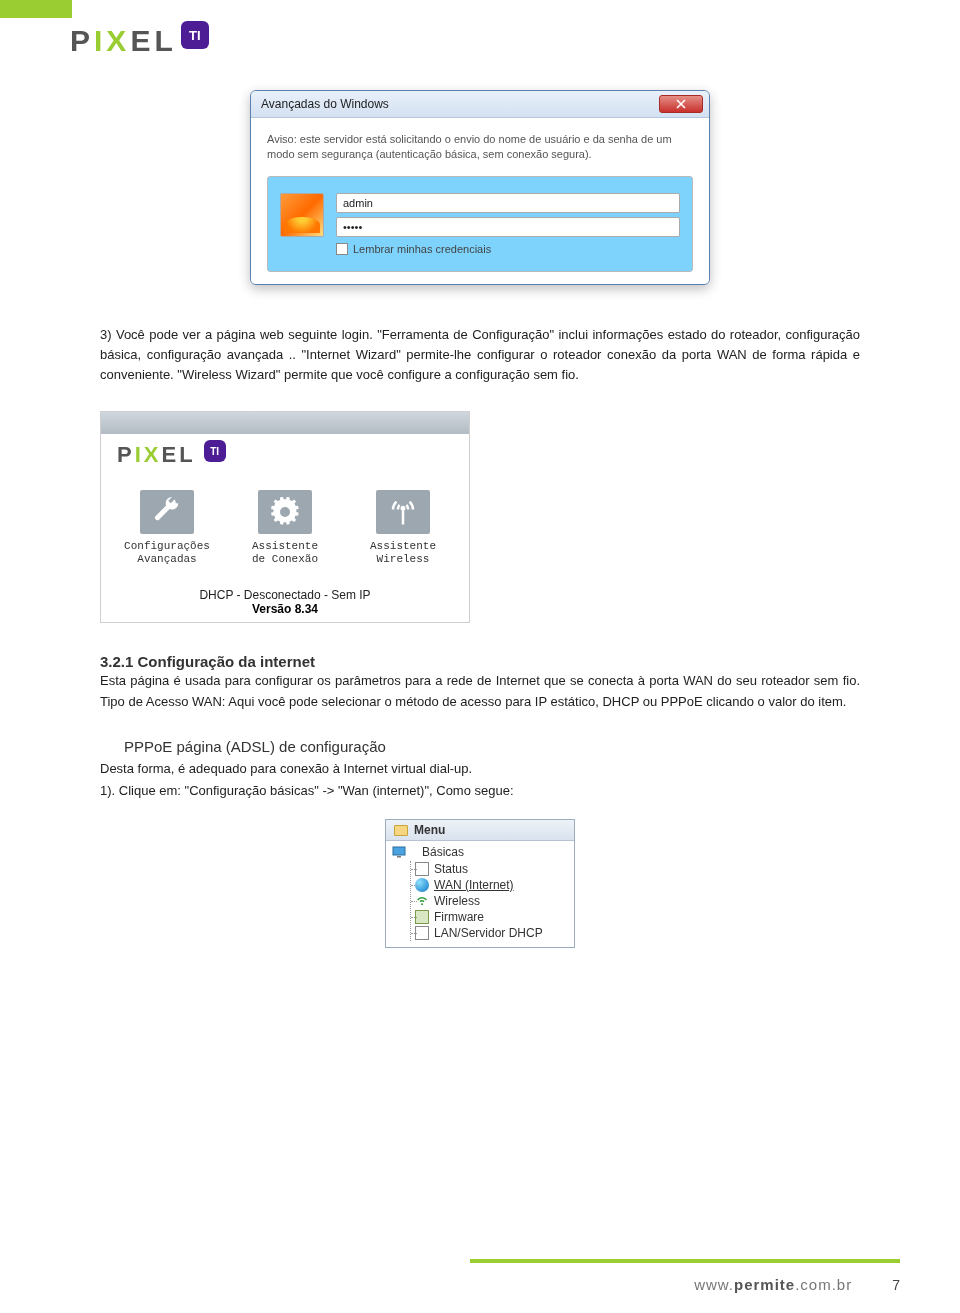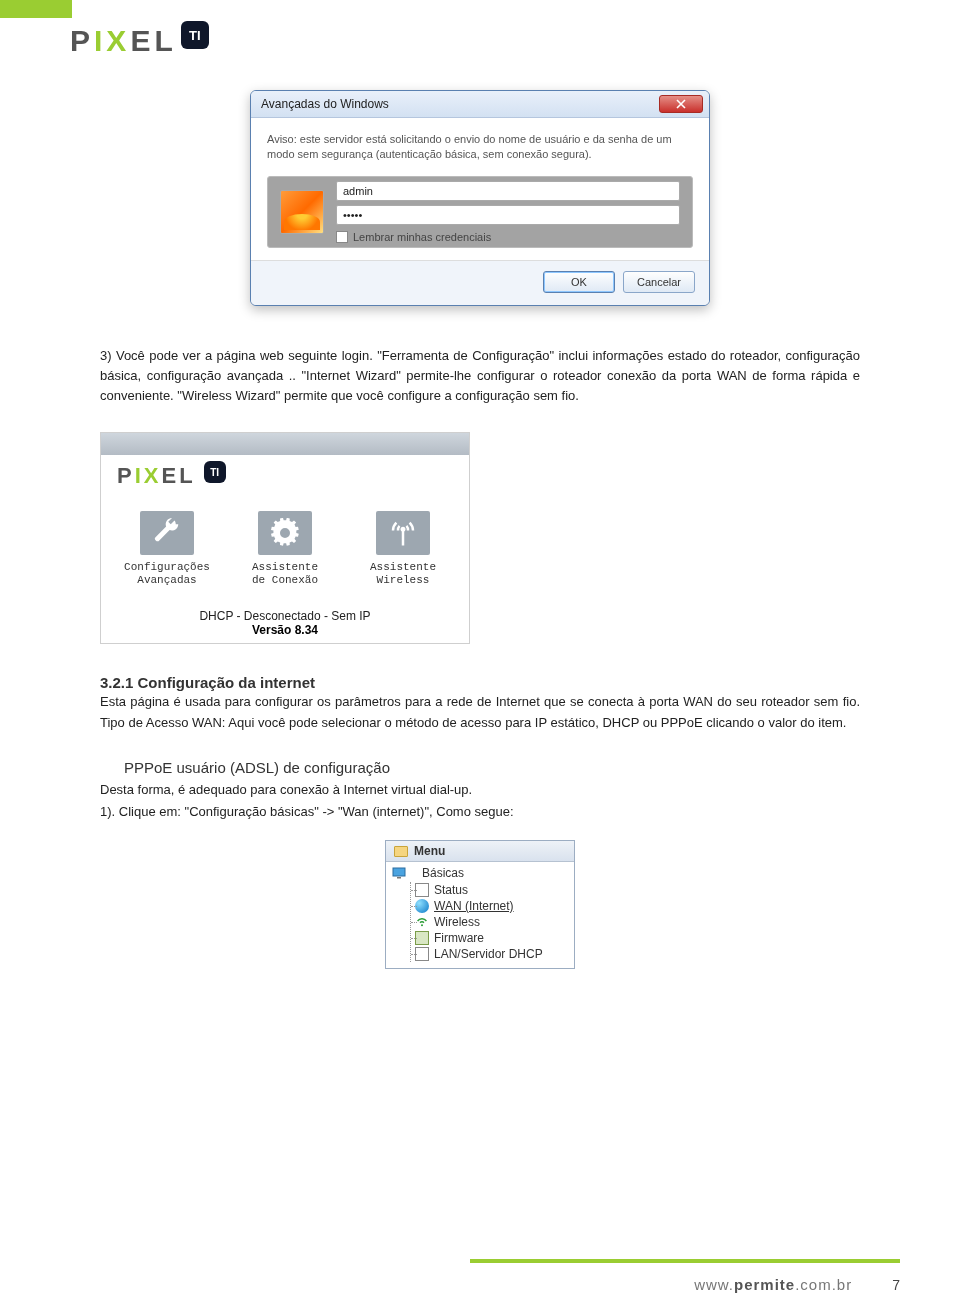--- a/index.html
+++ b/index.html
@@ -34,21 +34,21 @@
   }
   .logo-text {
     font-size: 30px;
     letter-spacing: 4px;
     font-weight: 700;
     color: #555;
     font-family: Verdana, sans-serif;
   }
   .logo-ti-badge {
     width: 28px; height: 28px;
-    background: #0f172a;
+    background: #4c1d95;
     border-radius: 6px;
     color: #fff;
     font-size: 13px;
     font-weight: 700;
     display: inline-flex;
     align-items: center; justify-content: center;
     margin-left: 4px;
     position: relative;
     top: -6px;
   }
@@ -85,25 +85,25 @@
     display: flex; align-items: center; justify-content: center;
     font-size: 11px;
     cursor: pointer;
   }
   .win-body { padding: 14px 16px 12px 16px; background: #fff; }
   .win-msg1 { font-size: 12px; color: #1a3a6a; margin-bottom: 10px; }
   .win-msg2 { font-size: 11px; color: #555; margin-bottom: 14px; line-height: 1.35; }
   .cred-box {
     border: 1px solid #bbb;
     border-radius: 3px;
-    padding: 4px 12px;
+    padding: 16px 12px;
     display: flex;
     gap: 12px;
-    align-items: center;
-    background: #a3a3a3;
+    align-items: flex-start;
+    background: #7dd3fc;
   }
   .cred-avatar {
     width: 44px; height: 44px;
     border: 1px solid #aaa;
     background: linear-gradient(135deg,#ff9c3a 0%,#ff6a00 50%,#ffe082 100%);
     position: relative;
     border-radius: 2px;
   }
   .cred-avatar::after {
     content: "";
@@ -269,24 +269,20 @@
           <div class="cred-fields">
             <input class="cred-input" value="admin" style="">
             <input class="cred-input" value="•••••" style="">
             <label class="cred-remember">
               <span class="cred-checkbox"></span>
               <span>Lembrar minhas credenciais</span>
             </label>
           </div>
         </div>
       </div>
-      <div class="win-footer">
-        <div class="win-btn win-btn-default">OK</div>
-        <div class="win-btn">Cancelar</div>
-      </div>
     </div>
 
     <p class="para">3) Você pode ver a página web seguinte login. "Ferramenta de Configuração" inclui informações estado do roteador, configuração básica, configuração avançada .. "Internet Wizard" permite-lhe configurar o roteador conexão da porta WAN de forma rápida e conveniente. "Wireless Wizard" permite que você configure a configuração sem fio.</p>
 
     <div class="router-panel">
       <div class="router-topbar"></div>
       <div class="router-logo-row">
         <span class="logo-text">P<span class="logo-ix">IX</span>EL</span>
         <span class="logo-ti-badge">TI</span>
       </div>
@@ -321,21 +317,21 @@
       </div>
       <div class="router-status">DHCP - Desconectado - Sem IP</div>
       <div class="router-version">Versão 8.34</div>
     </div>
 
     <div>
       <span class="section-head">3.2.1 Configuração da internet</span>
     </div>
     <p class="para" style="margin-top:0">Esta página é usada para configurar os parâmetros para a rede de Internet que se conecta à porta WAN do seu roteador sem fio. Tipo de Acesso WAN: Aqui você pode selecionar o método de acesso para IP estático, DHCP ou PPPoE clicando o valor do item.</p>
 
-    <div class="sub-head">PPPoE usuário (ADSL) de configuração</div>
+    <div class="sub-head">PPPoE página (ADSL) de configuração</div>
     <p class="para" style="margin:2px 0 2px 0">Desta forma, é adequado para conexão à Internet virtual dial-up.</p>
     <p class="para" style="margin:2px 0 8px 0">1). Clique em: "Configuração básicas" -&gt; "Wan (internet)", Como segue:</p>
 
     <div style="display:flex; justify-content:center;">
       <div class="menu-tree">
         <div class="menu-tree-header">
           <span class="folder-icon"></span>
           <span>Menu</span>
         </div>
         <div class="menu-tree-body">

